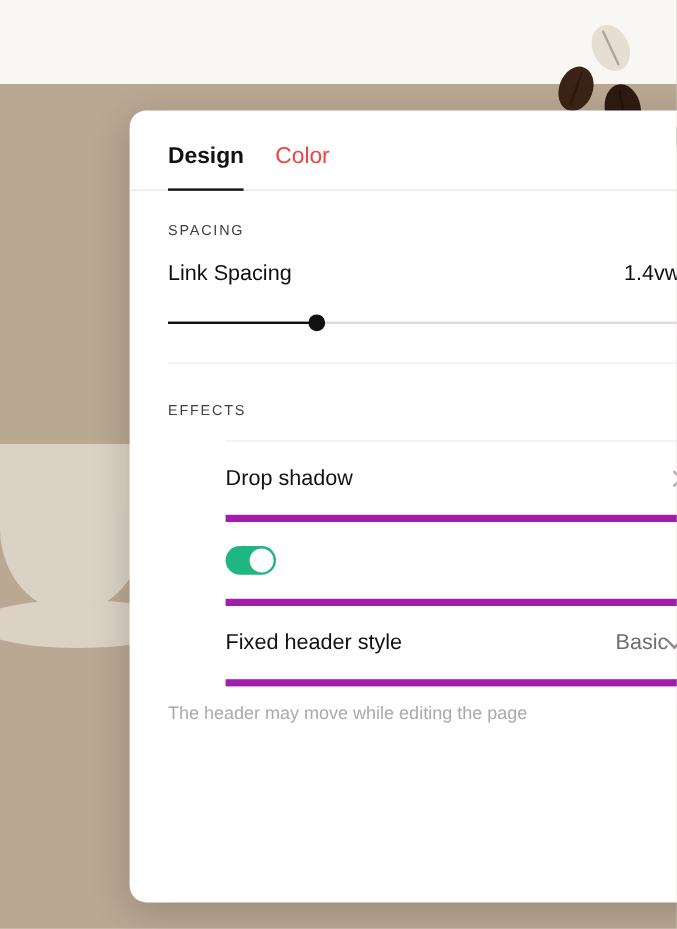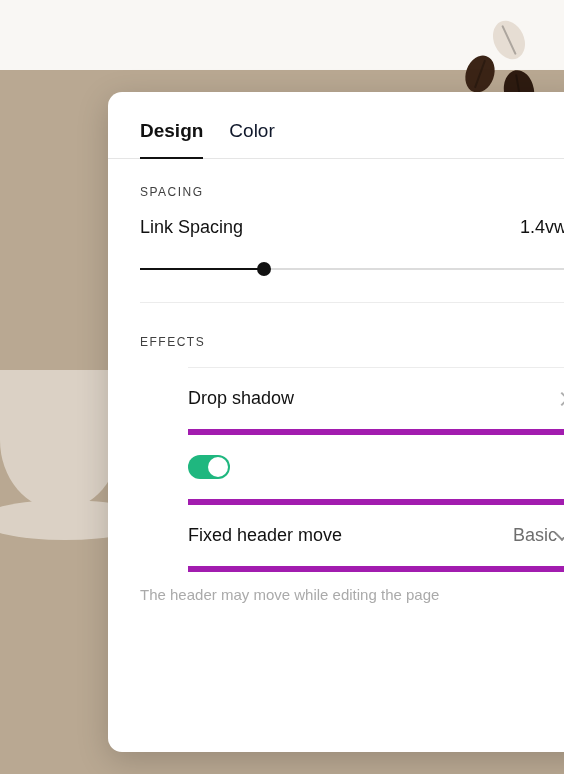--- a/index.html
+++ b/index.html
@@ -76,21 +76,21 @@
 
   .tabs {
     display: flex;
     gap: 26px;
     padding: 28px 32px 0 32px;
     border-bottom: 1px solid #e5e5e5;
   }
   .tab {
     padding-bottom: 16px;
     font-size: 19px;
-    color: #0f172a;
+    color: #ef4444;
     cursor: pointer;
     position: relative;
   }
   .tab.active {
     color: #111;
     font-weight: 600;
   }
   .tab.active::after {
     content: "";
     position: absolute;
@@ -258,21 +258,21 @@
     </div>
 
 
     <div class="row">
       <div class="toggle">
         <div class="toggle-knob"></div>
       </div>
     </div>
 
     <div class="row">
-      <span>Fixed header move</span>
+      <span>Fixed header style</span>
       <span class="select-val">
         <span>Basic</span>
         <span class="chevron-down"></span>
       </span>
     </div>
 
     <div class="hint">The header may move while editing the page</div>
 
   </div>
 </div>

